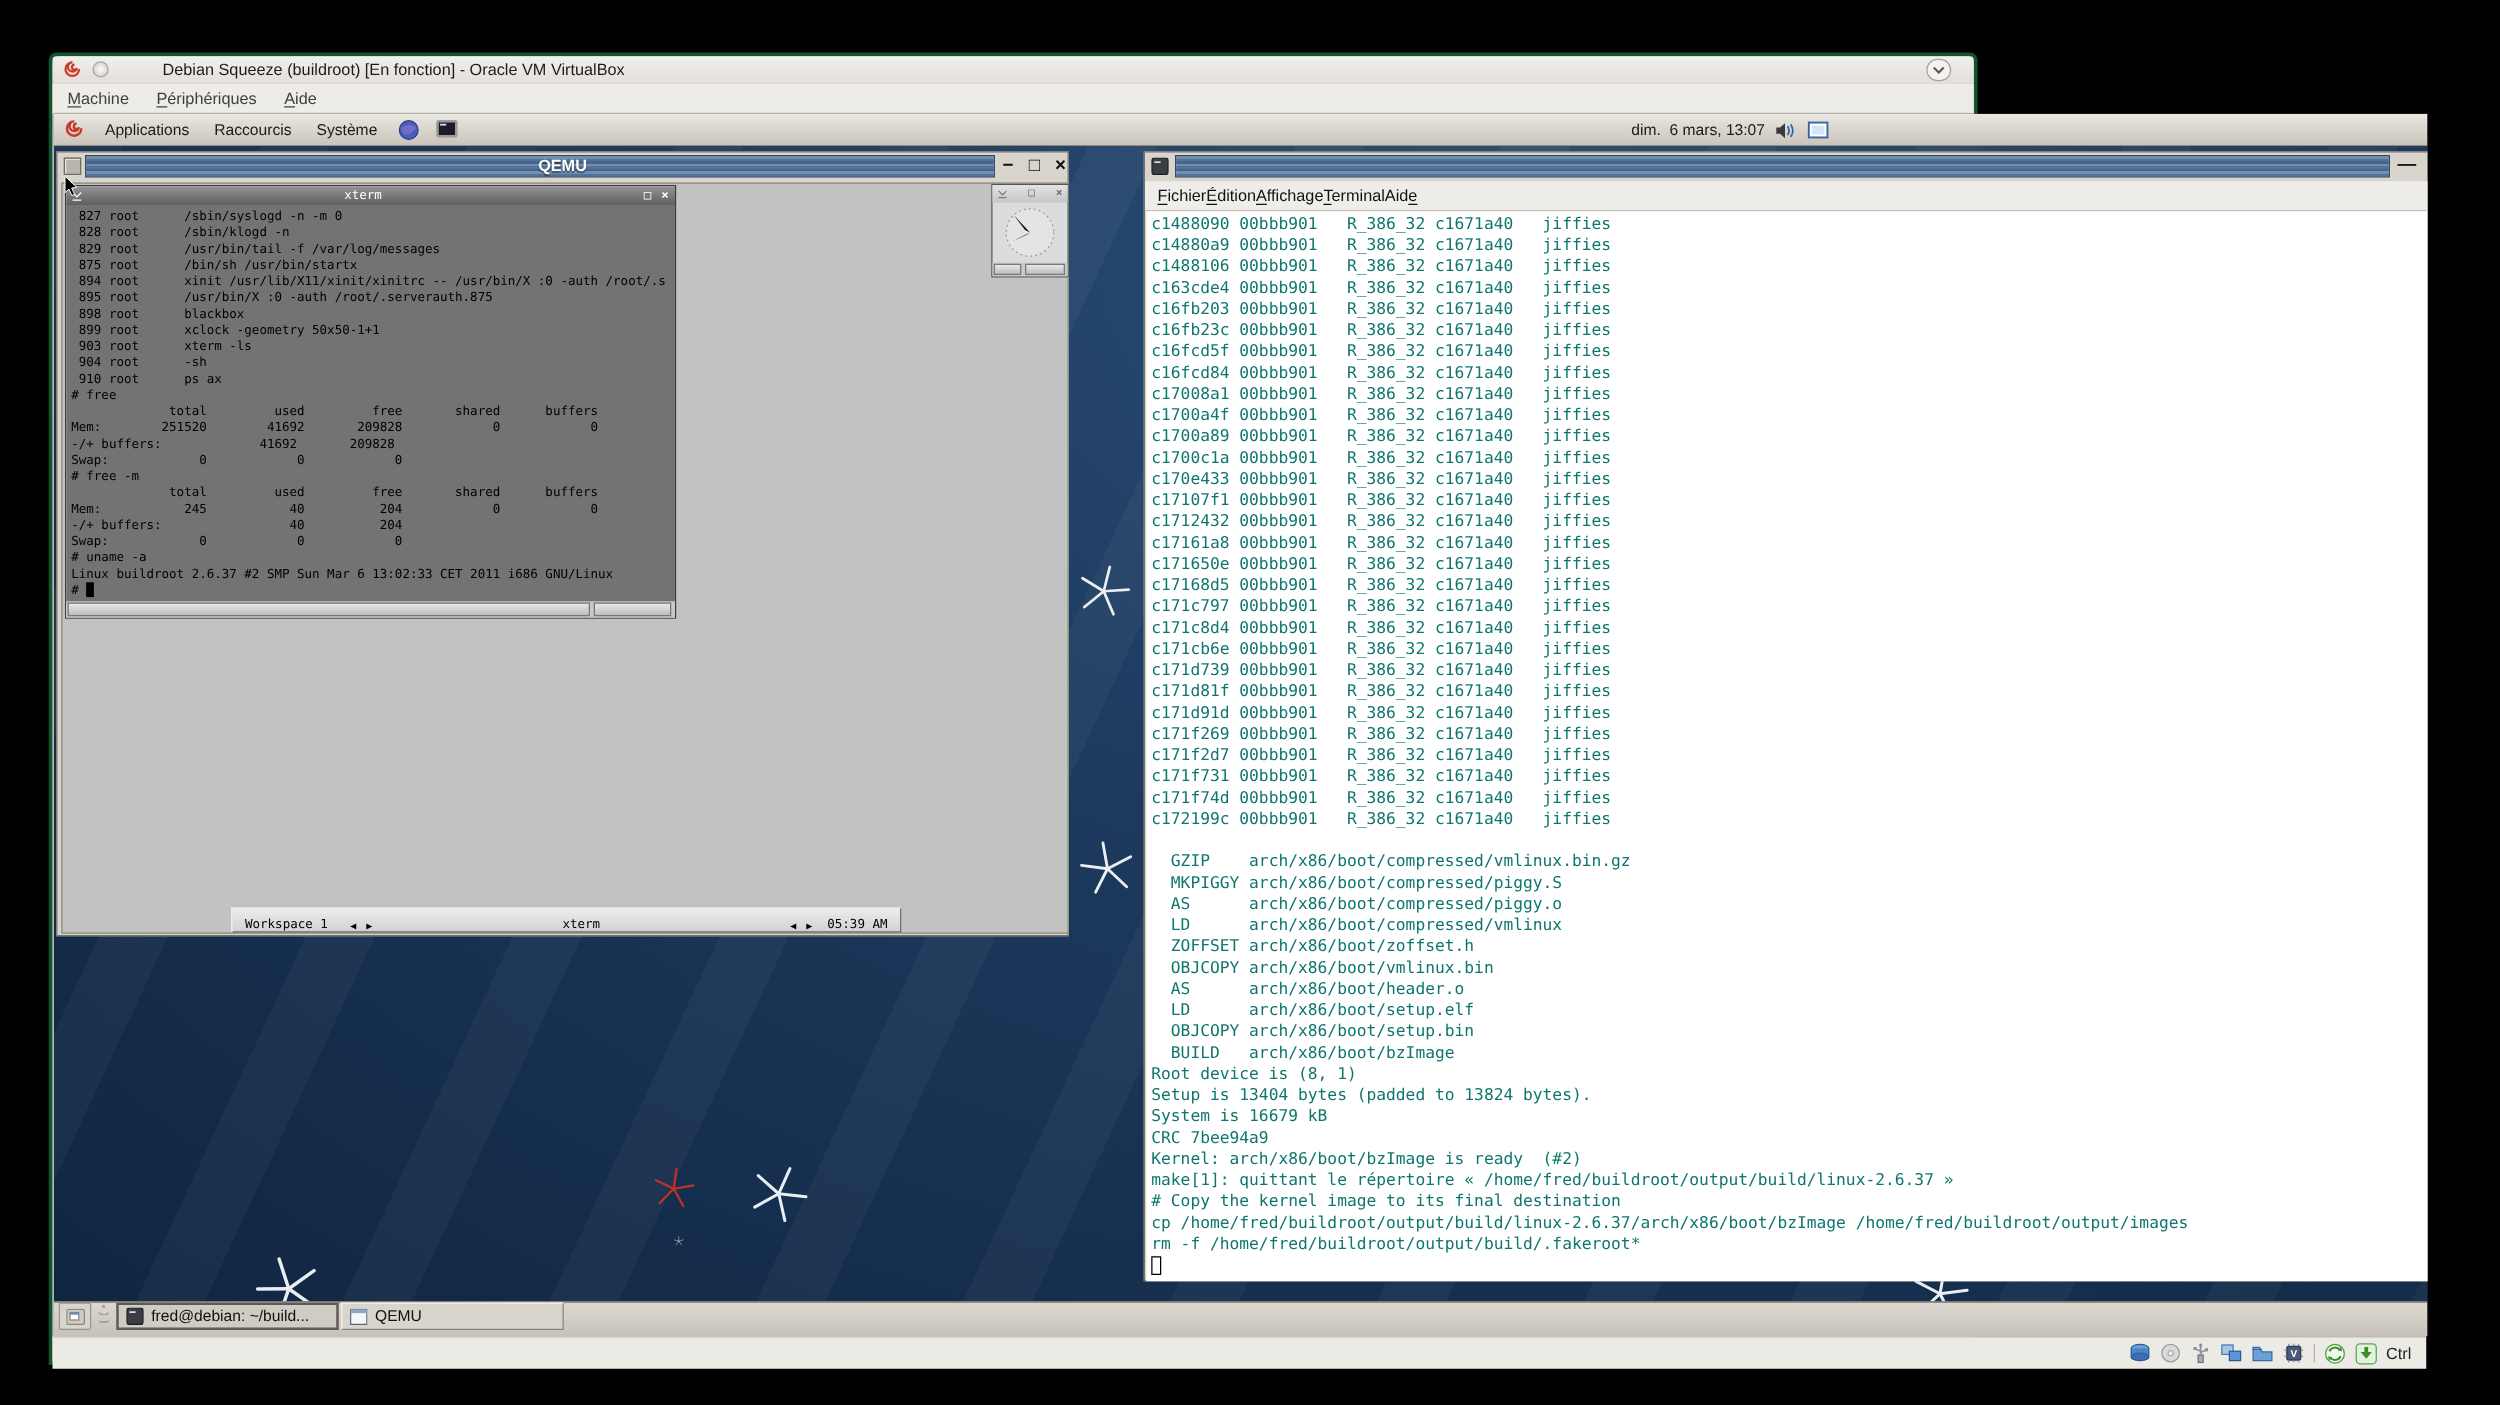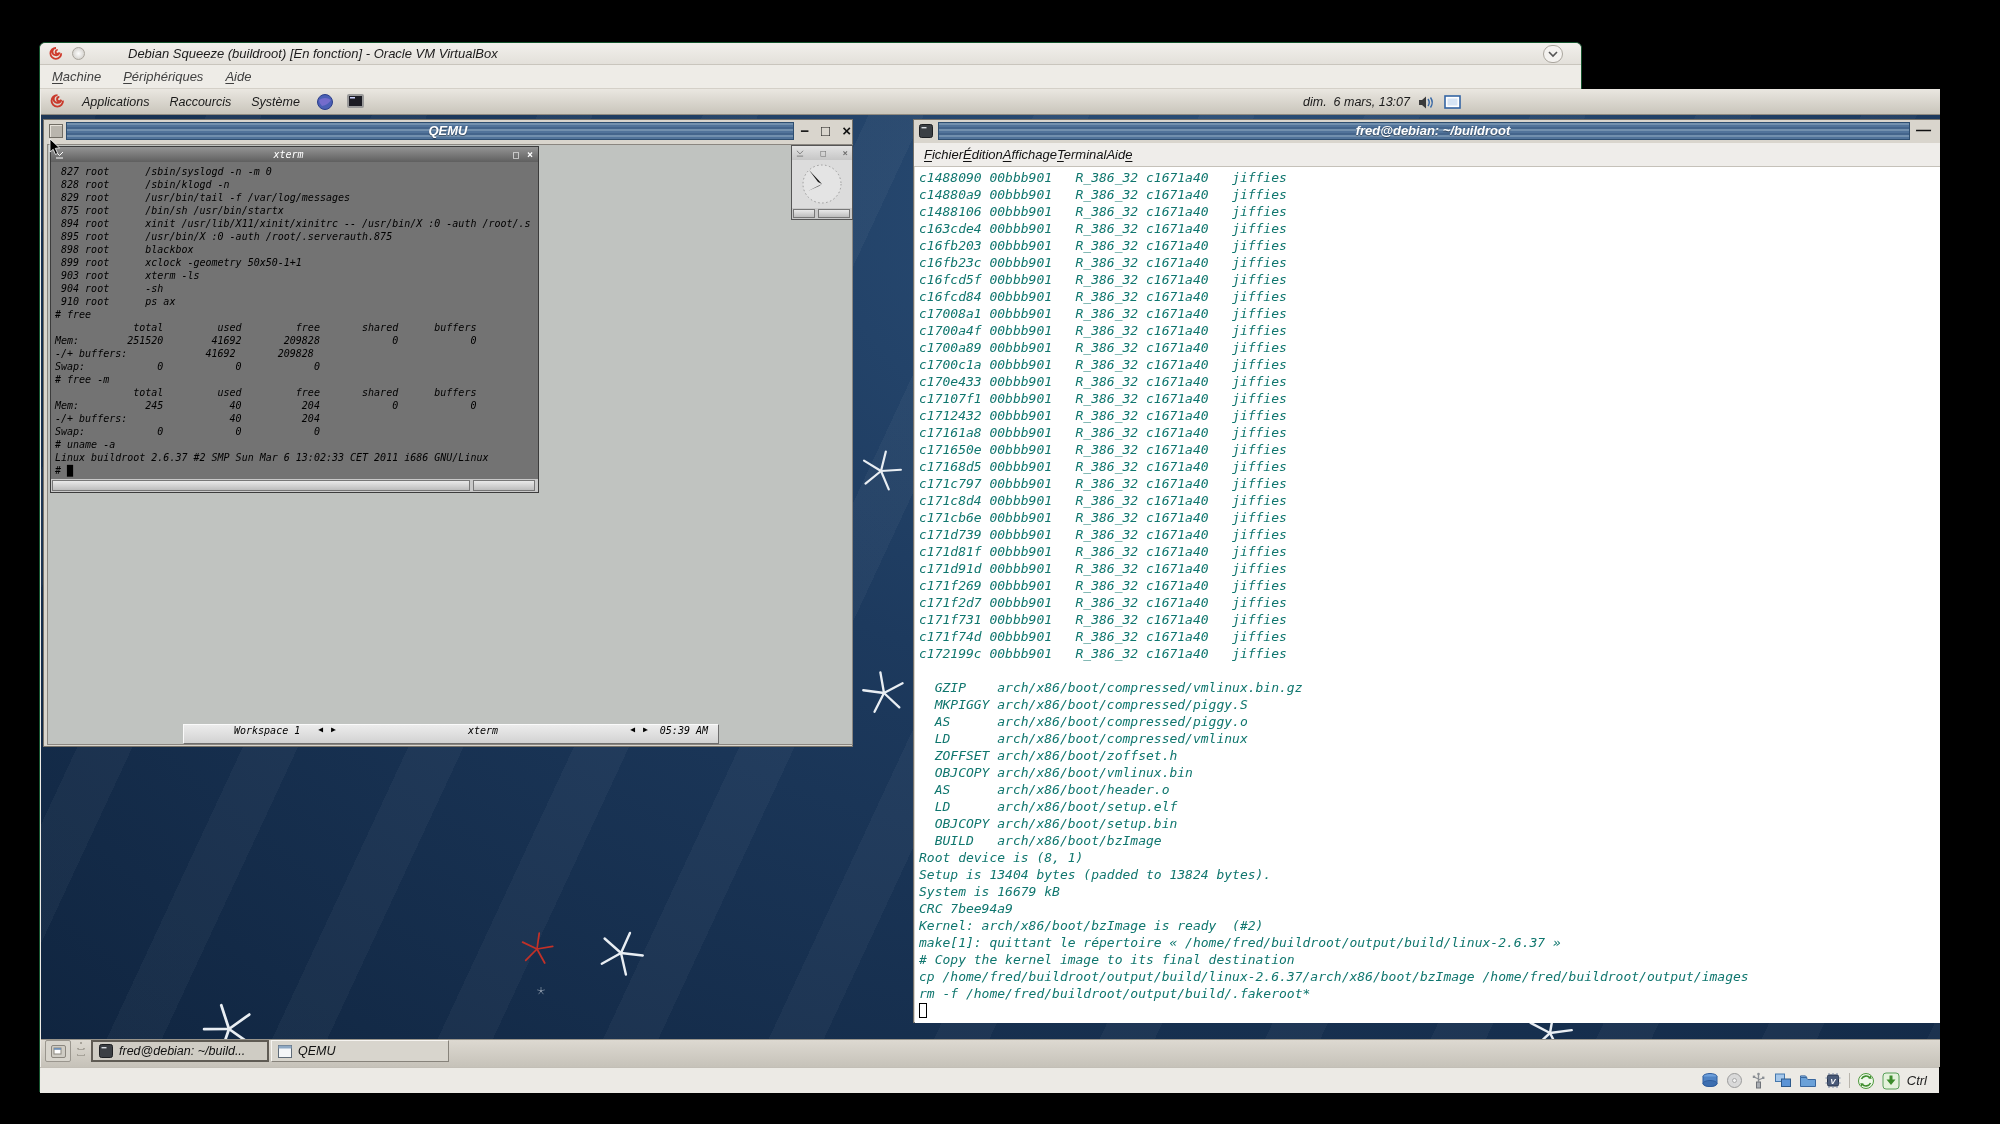--- a/index.html
+++ b/index.html
@@ -5,21 +5,21 @@
   :root{
     --desktop_top:#2b4f78; --desktop_mid:#1d3a5e; --desktop_bottom:#102540;
     --chrome:#d9d5cd; --chrome_light:#edebe7;
     --stripe_light:#7290ae; --stripe_mid:#51739a; --stripe_dark:#44658c;
     --star_white:#e9eef3; --star_red:#c23128; --qemu_bg:#c0c3c0;
   }
   *{margin:0;padding:0;box-sizing:border-box;}
   html,body{width:2000px;height:1124px;background:#000;font-family:"Liberation Sans",sans-serif;overflow:hidden;}
   .abs{position:absolute;}
   
-  #vbox{left:39px;top:42px;width:1543px;height:1050px;background:var(--chrome_light);border:1px solid #14532d;border-radius:6px 6px 0 0;font-style:italic;}
+  #vbox{left:39px;top:42px;width:1543px;height:1050px;background:var(--chrome_light);border:3px solid #14532d;border-radius:6px 6px 0 0;}
   .vb-title{left:0;top:0;width:100%;height:22px;background:linear-gradient(#f2f0ec,#e3e0da);border-radius:6px 6px 0 0;border-bottom:1px solid #c9c5bd;}
   .vb-title-text{left:88px;top:3px;font-size:13px;color:#1c1c1c;white-space:nowrap;}
   .vb-menu{left:0;top:22px;width:100%;height:24px;background:#eeece7;display:flex;align-items:center;gap:22px;padding-left:12px;border-bottom:1px solid #d4d0c8;}
   .vb-menu span{font-size:13px;color:#404040;}
   .chev-btn{right:18px;top:2px;width:20px;height:18px;border:1px solid #aaa69e;border-radius:9px;background:#f4f2ef;display:flex;align-items:center;justify-content:center;}
   
   #guest{left:1px;top:46px;width:1899px;height:978px;overflow:hidden;background:#333;}
   .g-panel{left:0;top:0;width:100%;height:26px;background:linear-gradient(#eae7e1,#c9c5bb);border-bottom:1px solid #8f8a80;display:flex;align-items:center;gap:12px;padding-left:8px;}
   .g-panel .mi{font-size:12.5px;color:#1a1a1a;padding:2px 4px;}
   .g-clock{left:1262px;top:0;height:26px;display:flex;align-items:center;gap:8px;}
@@ -51,21 +51,21 @@
   #xterm{left:2px;top:1px;width:489px;height:347px;border:1px solid #3c3c3c;background:#fff;}
   .bb-title{left:0;top:0;width:100%;height:15px;background:linear-gradient(#949494,#5f5f5f);display:flex;align-items:center;}
   .bb-title .bt{color:#fff;font-family:"DejaVu Sans Mono",monospace;font-size:10px;}
   .xterm-pre{left:0;top:15px;width:100%;height:319px;padding:3px 0 0 4px;font-family:"DejaVu Sans Mono",monospace;font-size:10px;line-height:13px;white-space:pre;color:#000;background:#737373;}
   .bb-handle{left:0;bottom:0;width:100%;height:13px;background:#c9c9c9;display:flex;gap:3px;padding:1px;}
   .grip{height:11px;background:linear-gradient(#e9e9e9,#bdbdbd);border:1px solid #777;}
   
   #xclock{left:743px;top:0px;width:62px;height:75px;border:1px solid #555;background:#dcdcdc;}
   .xc-title{height:14px;background:linear-gradient(#e3e3e3,#c6c6c6);display:flex;align-items:center;justify-content:space-between;padding:0 4px;color:#6f6f6f;font-size:9px;font-family:"DejaVu Sans Mono",monospace;}
   
-  .bb-toolbar{left:135px;top:579px;width:536px;height:20px;background:linear-gradient(#ececec,#d2d2d2);border:1px solid;border-color:#fafafa #6e6e6e #6e6e6e #fafafa;display:flex;align-items:flex-start;font-family:"DejaVu Sans Mono",monospace;font-size:10px;color:#000;padding-left:40px;}
+  .bb-toolbar{left:135px;top:579px;width:536px;height:20px;background:linear-gradient(#ececec,#d2d2d2);border:1px solid;border-color:#fafafa #6e6e6e #6e6e6e #fafafa;display:flex;align-items:flex-end;font-family:"DejaVu Sans Mono",monospace;font-size:10px;color:#000;}
   .bb-toolbar .arr{font-size:8px;padding:0 4px;}
   
   #term{left:872px;top:30px;width:1040px;height:904px;z-index:3;}
   .t-menu{left:0;top:23px;width:100%;height:24px;background:#efedea;border-bottom:1px solid #c5c1b9;display:flex;align-items:center;padding-left:10px;}
   .t-menu span{font-size:13px;color:#111;}
   .t-body{left:1px;top:47px;width:1036px;height:856px;background:#fff;overflow:hidden;}
   .term-pre{padding:2px 0 0 4px;font-family:"DejaVu Sans Mono",monospace;font-size:13px;line-height:17px;white-space:pre;color:#0f766e;}
   .t-cursor{left:4px;top:836px;width:8px;height:15px;border:1px solid #000;}
   u{text-underline-offset:2px;}
 </style>
@@ -234,21 +234,20 @@
       </div>
     </div>
 
     <div class="abs wframe" id="term">
       <div class="abs wtitle">
         <svg class="abs mini-ic" viewBox="0 0 14 14">
             <rect x="0.5" y="0.5" width="13" height="13" rx="2" fill="#3b3f44" stroke="#1d1f22"></rect>
             <rect x="2.5" y="3" width="5" height="1.4" fill="#d8dce2"></rect>
           </svg>
         <div class="abs stripes" style="left:24px;width:972px;"></div>
-        <span class="cap">fred@debian: ~/buildroot</span>
         <span class="abs wbtn" style="left:1002px;top:1px;">—</span>
       </div>
       <div class="abs t-menu">
         <span><u>F</u>ichier</span>
         <span><u>É</u>dition</span>
         <span><u>A</u>ffichage</span>
         <span><u>T</u>erminal</span>
         <span>Aid<u>e</u></span>
       </div>
       <div class="abs t-body">

